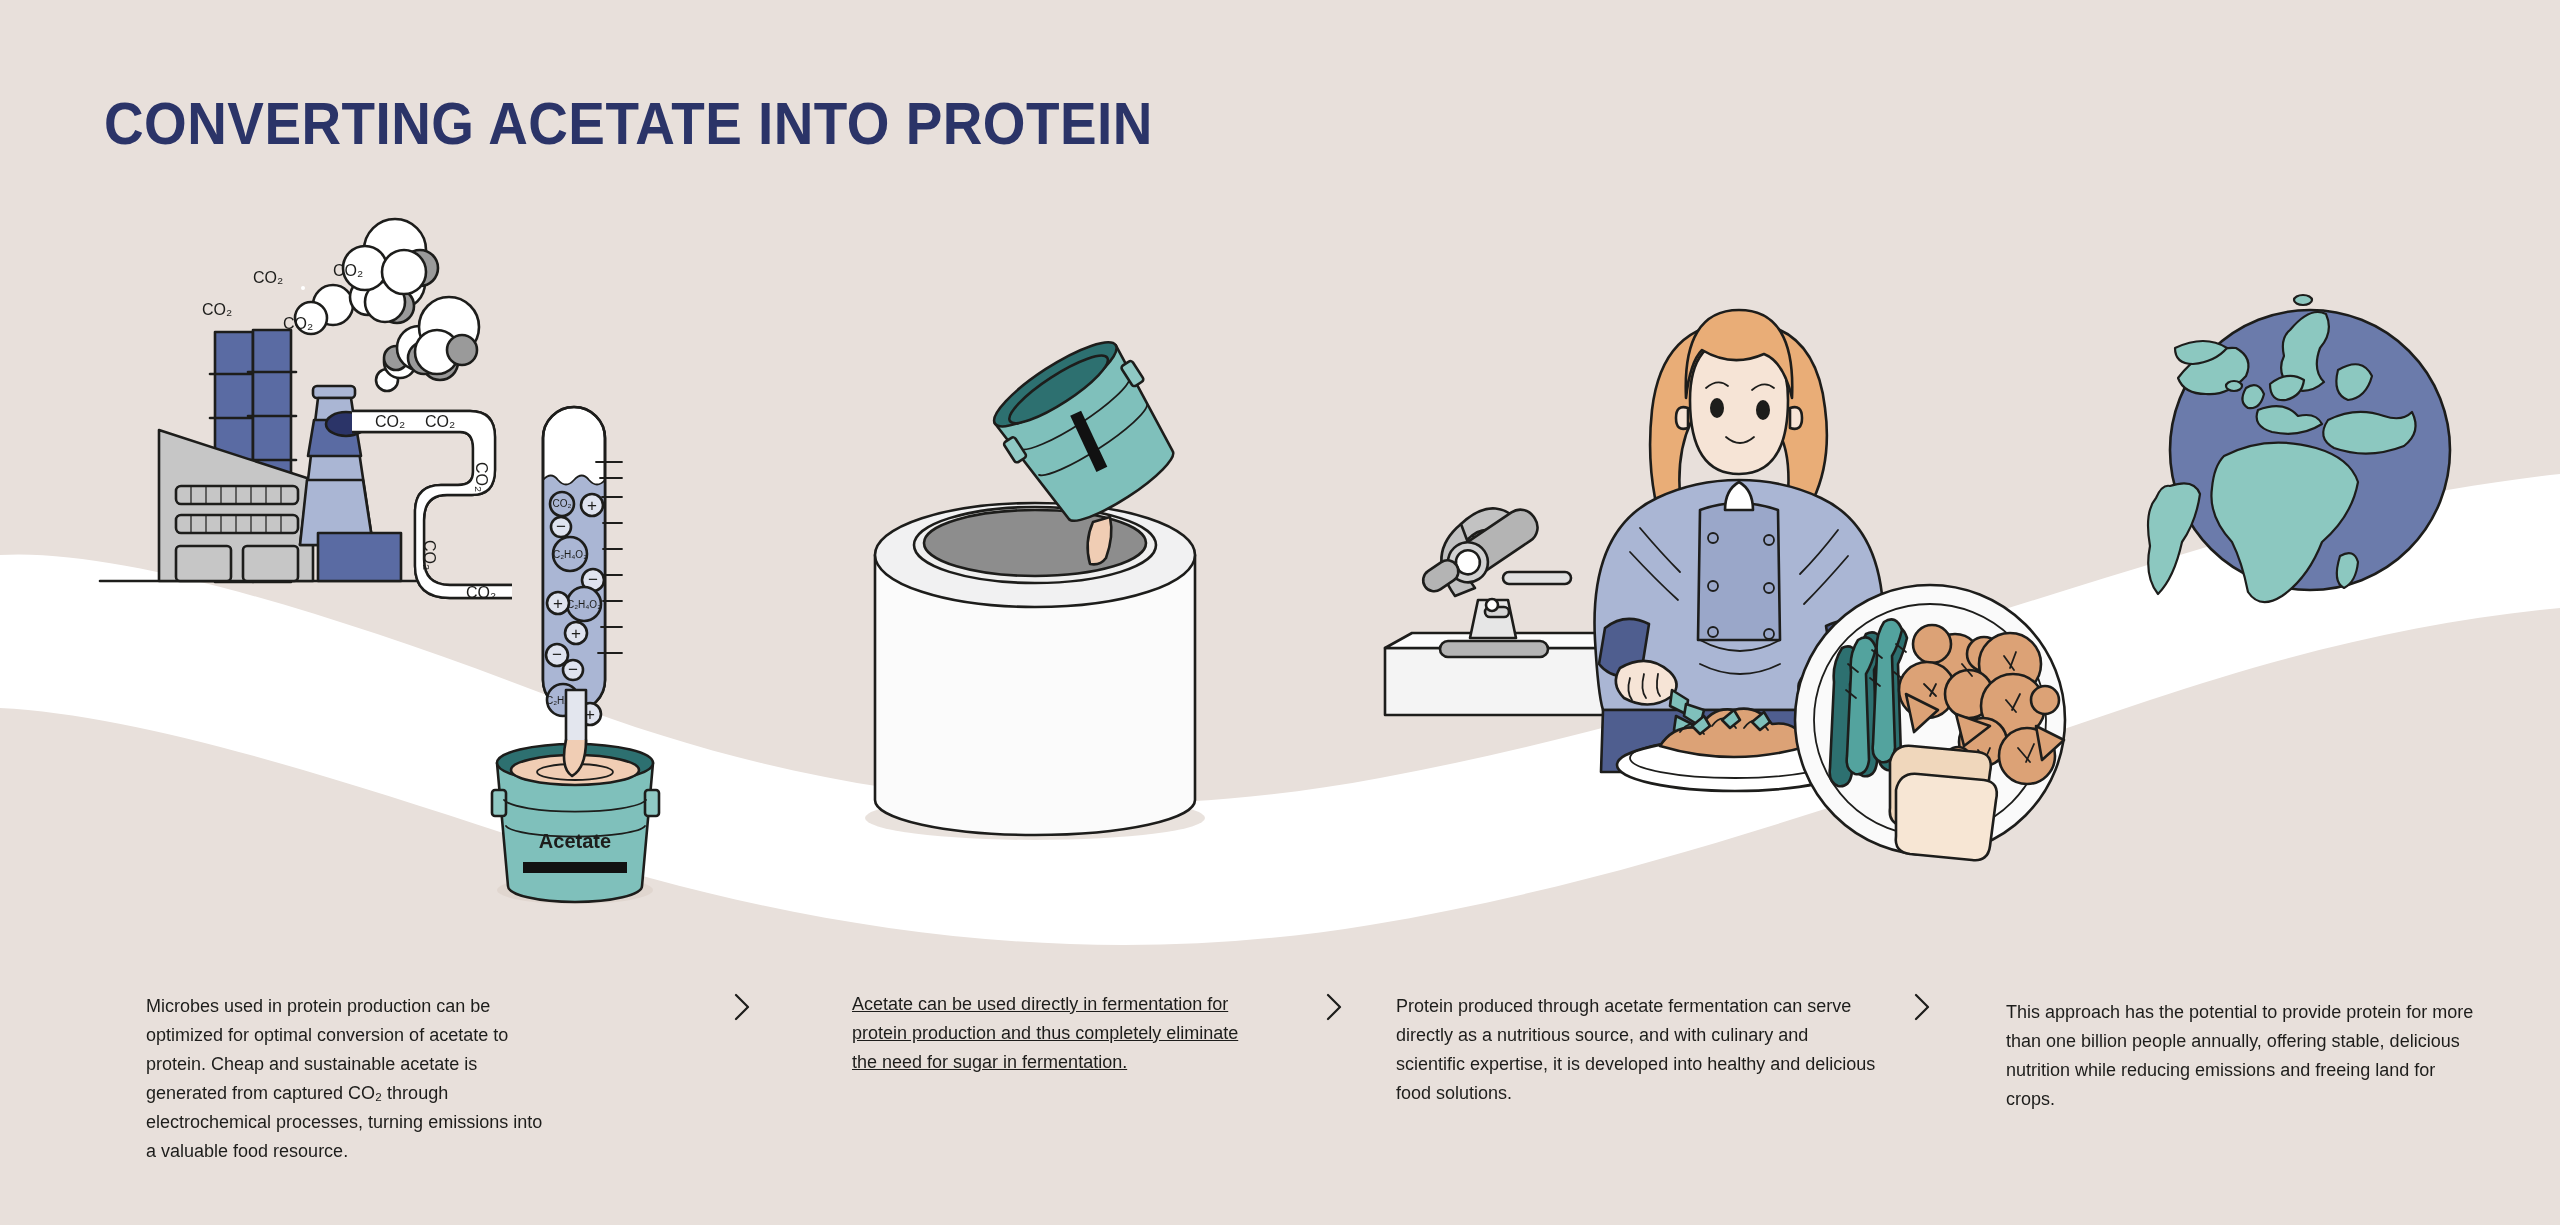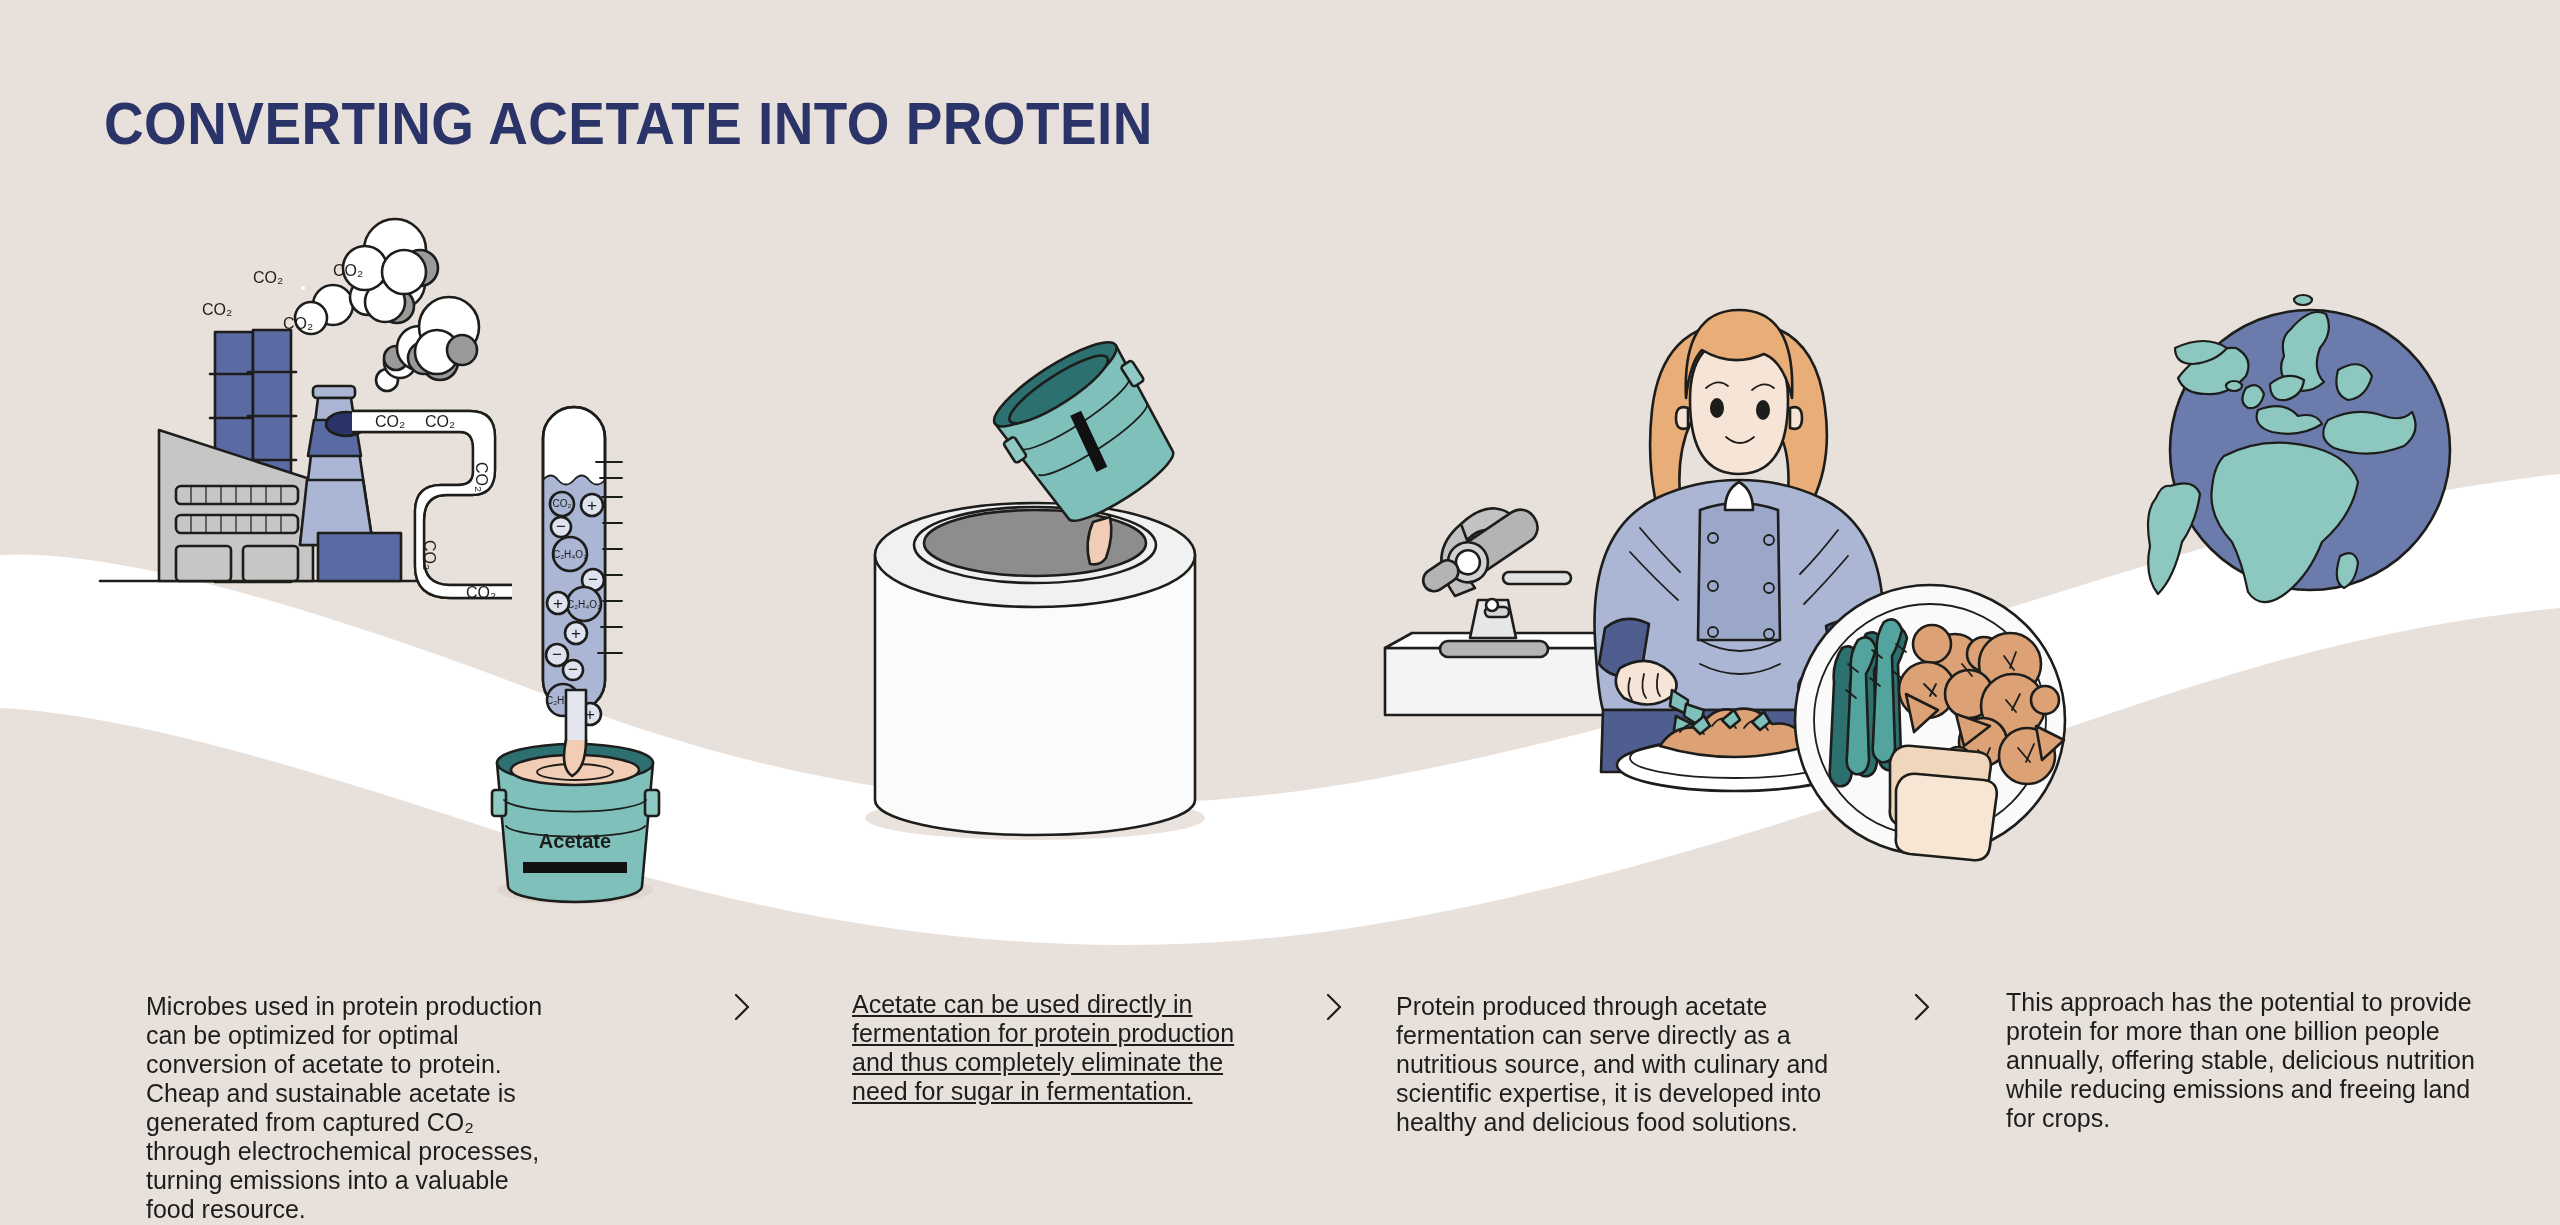--- a/index.html
+++ b/index.html
@@ -32,29 +32,29 @@
 
   #art { position: absolute; left: 0; top: 0; width: 2560px; height: 1225px; }
 
   #captions {
     position: absolute;
     left: 0; top: 985px;
     width: 2560px; height: 220px;
   }
   .cap {
     position: absolute;
-    font-size: 25px;
+    font-size: 18px;
     line-height: 29px;
     color: #1d1d1b;
     font-family: "Liberation Sans", sans-serif;
   }
   .cap-0 { left: 146px; top: 7px;  width: 400px; }
   .cap-1 { left: 852px; top: 5px;  width: 395px; text-decoration: underline; }
   .cap-2 { left: 1396px; top: 7px; width: 480px; }
-  .cap-3 { left: 2006px; top: 3px; width: 470px; }
+  .cap-3 { left: 2006px; top: 13px; width: 470px; }
 
   .chev {
     position: absolute;
     width: 34px; height: 34px;
     color: #1d1d1b;
   }
   .chev svg { width: 100%; height: 100%; display:block; }
   .chev-0 { left: 725px; top: 990px; }
   .chev-1 { left: 1317px; top: 990px; }
   .chev-2 { left: 1905px; top: 990px; }

